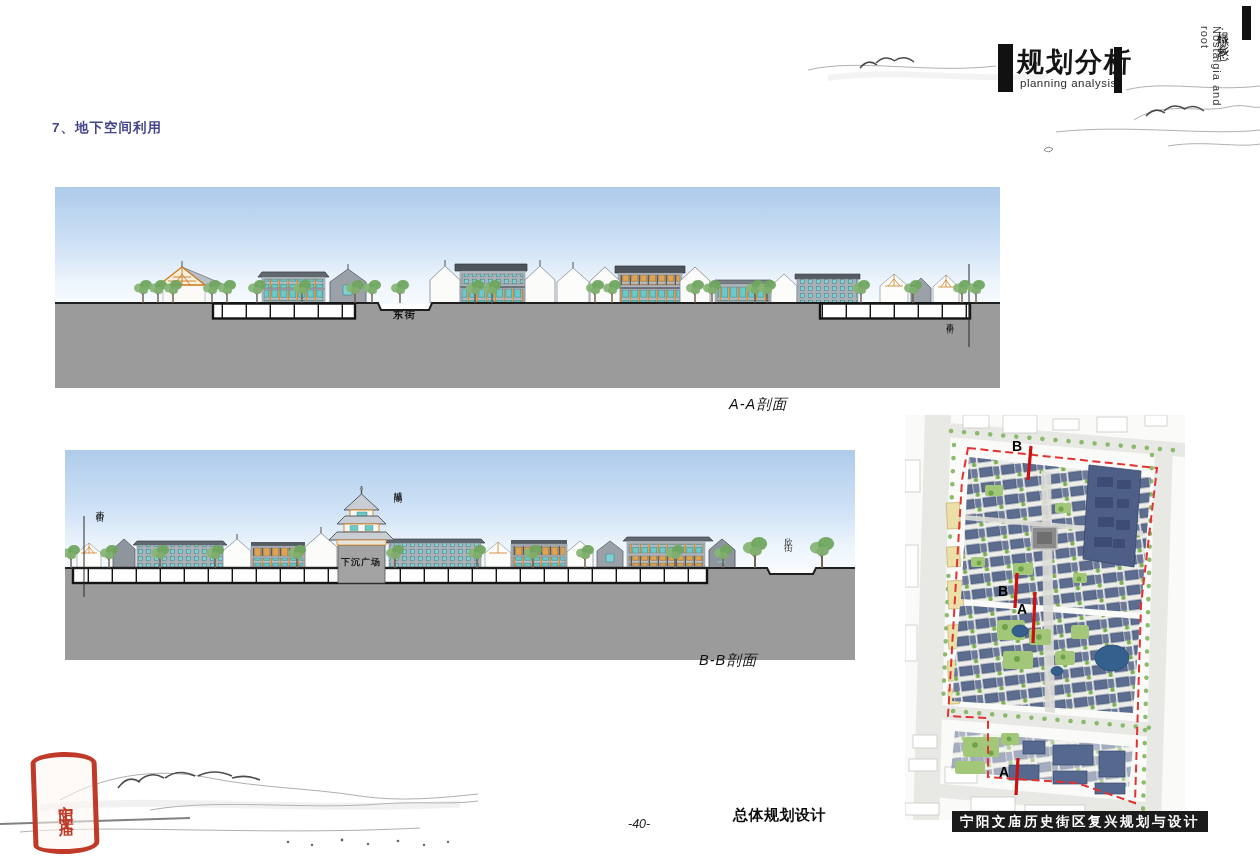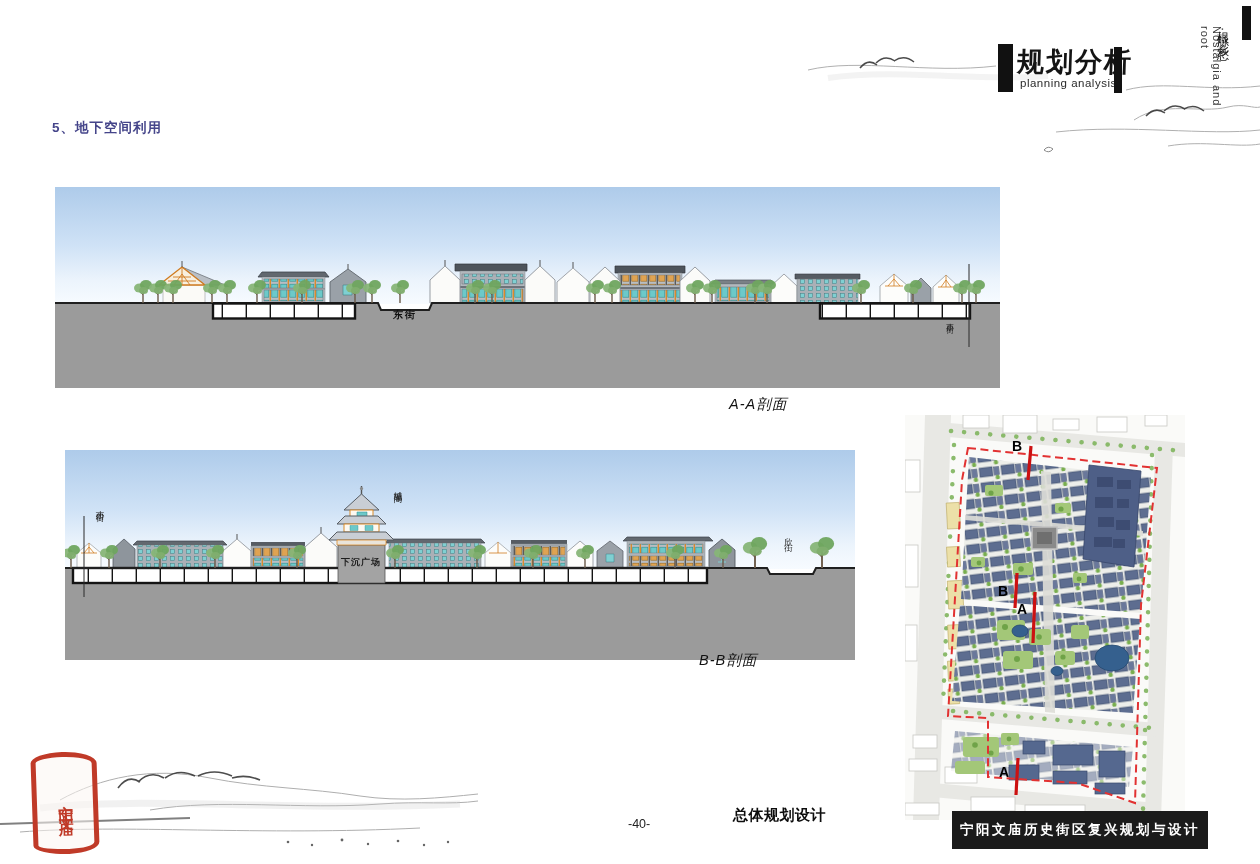--- a/index.html
+++ b/index.html
@@ -12,21 +12,21 @@
   .hdr-title{font-family:"Liberation Serif",serif;font-size:27px;font-weight:900;color:#141414;transform:skewX(-2deg);letter-spacing:2px;}
   .hdr-sub{font-size:11.5px;color:#2a2a2a;letter-spacing:0.5px;}
   .side-en{font-size:11px;color:#3a3a3a;letter-spacing:1px;}
   .side-cn{font-size:12.5px;color:#1a1a1a;letter-spacing:3px;}
   .caption{font-size:14.5px;color:#111;letter-spacing:1px;font-style:italic;}
   .lbl-street-main{font-size:10px;font-weight:600;color:#101010;letter-spacing:2px;}
   .lbl-tiny-v{font-size:7.5px;color:#222;letter-spacing:1.5px;line-height:1;}
   .lbl-plaza{font-size:9px;color:#1d1d1d;letter-spacing:1px;font-weight:600;text-align:center;}
   .lbl-xin{font-size:8.5px;color:#222;letter-spacing:6px;}
   .map-marker{font-size:14px;font-weight:bold;color:#000;}
-  .pageno{font-size:12.5px;color:#222;}
+  .pageno{font-size:12.5px;color:#222;font-style:italic;}
   .ft-cn{font-size:15px;font-weight:bold;color:#0d0d0d;letter-spacing:0.5px;}
   .ft-en{font-size:9.5px;color:#3a3a3a;line-height:12px;text-align:right;width:146px;}
   .banner{background:#1b1b1b;color:#fff;font-family:"Liberation Serif",serif;font-weight:700;
           font-size:13.5px;letter-spacing:2.5px;display:flex;align-items:center;justify-content:center;}
   .seal{width:56px;height:92px;border:5px solid #c03a28;border-radius:48% 52% 46% 54%/10% 12% 11% 9%;
         transform:rotate(-2deg);background:rgba(252,246,242,.55);display:flex;align-items:center;justify-content:center;}
   .seal span{writing-mode:vertical-rl;font-family:"Liberation Serif",serif;font-weight:700;
              font-size:15px;color:#c03a28;letter-spacing:5px;}
 </style>
 </head>
@@ -98,21 +98,21 @@
   </svg>
 
   <div class="abs hdr-box" style="left:998px;top:44px;width:15px;height:48px"></div>
   <div class="abs hdr-title" style="left:1017px;top:44px">规划分析</div>
   <div class="abs hdr-sub" style="left:1020px;top:77px">planning analysis</div>
   <div class="abs hdr-box" style="left:1114px;top:47px;width:8px;height:46px"></div>
   <div class="abs vtext side-en" style="left:1199px;top:26px;height:105px">Nostalgia and root</div>
   <div class="abs vtext side-cn" style="left:1214px;top:21px;height:90px">根脉·乡愁</div>
   <div class="abs hdr-box" style="left:1242px;top:6px;width:9px;height:34px"></div>
 
-  <div class="abs heading" style="left:52px;top:119px">5、地下空间利用</div>
+  <div class="abs heading" style="left:52px;top:119px">7、地下空间利用</div>
 
   <svg class="abs" style="left:55px;top:187px" width="945" height="201" viewBox="0 0 945 201">
     <rect width="945" height="117" fill="url(#sky)"></rect>
     <path d="M0,116 H323 L326,123 H374 L377,116 H945 V201 H0 Z" fill="#9b9b9b"></path>
     <g stroke-linejoin="round">
       <polygon points="108,98 150,98 150,116 108,116" fill="#fbfaf7" stroke="#9a9a9a" stroke-width="0.6"></polygon>
       <polygon points="127,80 170,98 150,98" fill="#b9bfc6" stroke="#6d737a" stroke-width="0.8"></polygon>
       <polygon points="104,98 127,80 150,98" fill="#f8efdf" stroke="#d07b20" stroke-width="1.3"></polygon>
       <path d="M113,94 L141,94 M118,90 L136,90 M127,80 L127,98 M119,98 L127,87 M135,98 L127,87" stroke="#d07b20" stroke-width="0.9" fill="none"></path>
       <line x1="127" y1="80" x2="127" y2="74" stroke="#555" stroke-width="1"></line>
@@ -406,15 +406,15 @@
     </g>
     <path d="M40,60 C140,48 300,64 460,56" stroke="#c9c9c9" stroke-width="7" opacity="0.25" fill="none"></path>
   </svg>
 
   <div class="abs seal" style="left:32px;top:752px">
     <span>宁阳文庙</span>
   </div>
 
   <div class="abs pageno" style="left:628px;top:817px">-40-</div>
   <div class="abs ft-cn" style="left:733px;top:806px">总体规划设计</div>
-  <div class="abs banner" style="left:952px;top:811px;width:256px;height:38px">宁阳文庙历史街区复兴规划与设计</div>
+  <div class="abs banner" style="left:952px;top:811px;width:256px;height:21px">宁阳文庙历史街区复兴规划与设计</div>
 
 </div>
 
 </body></html>

